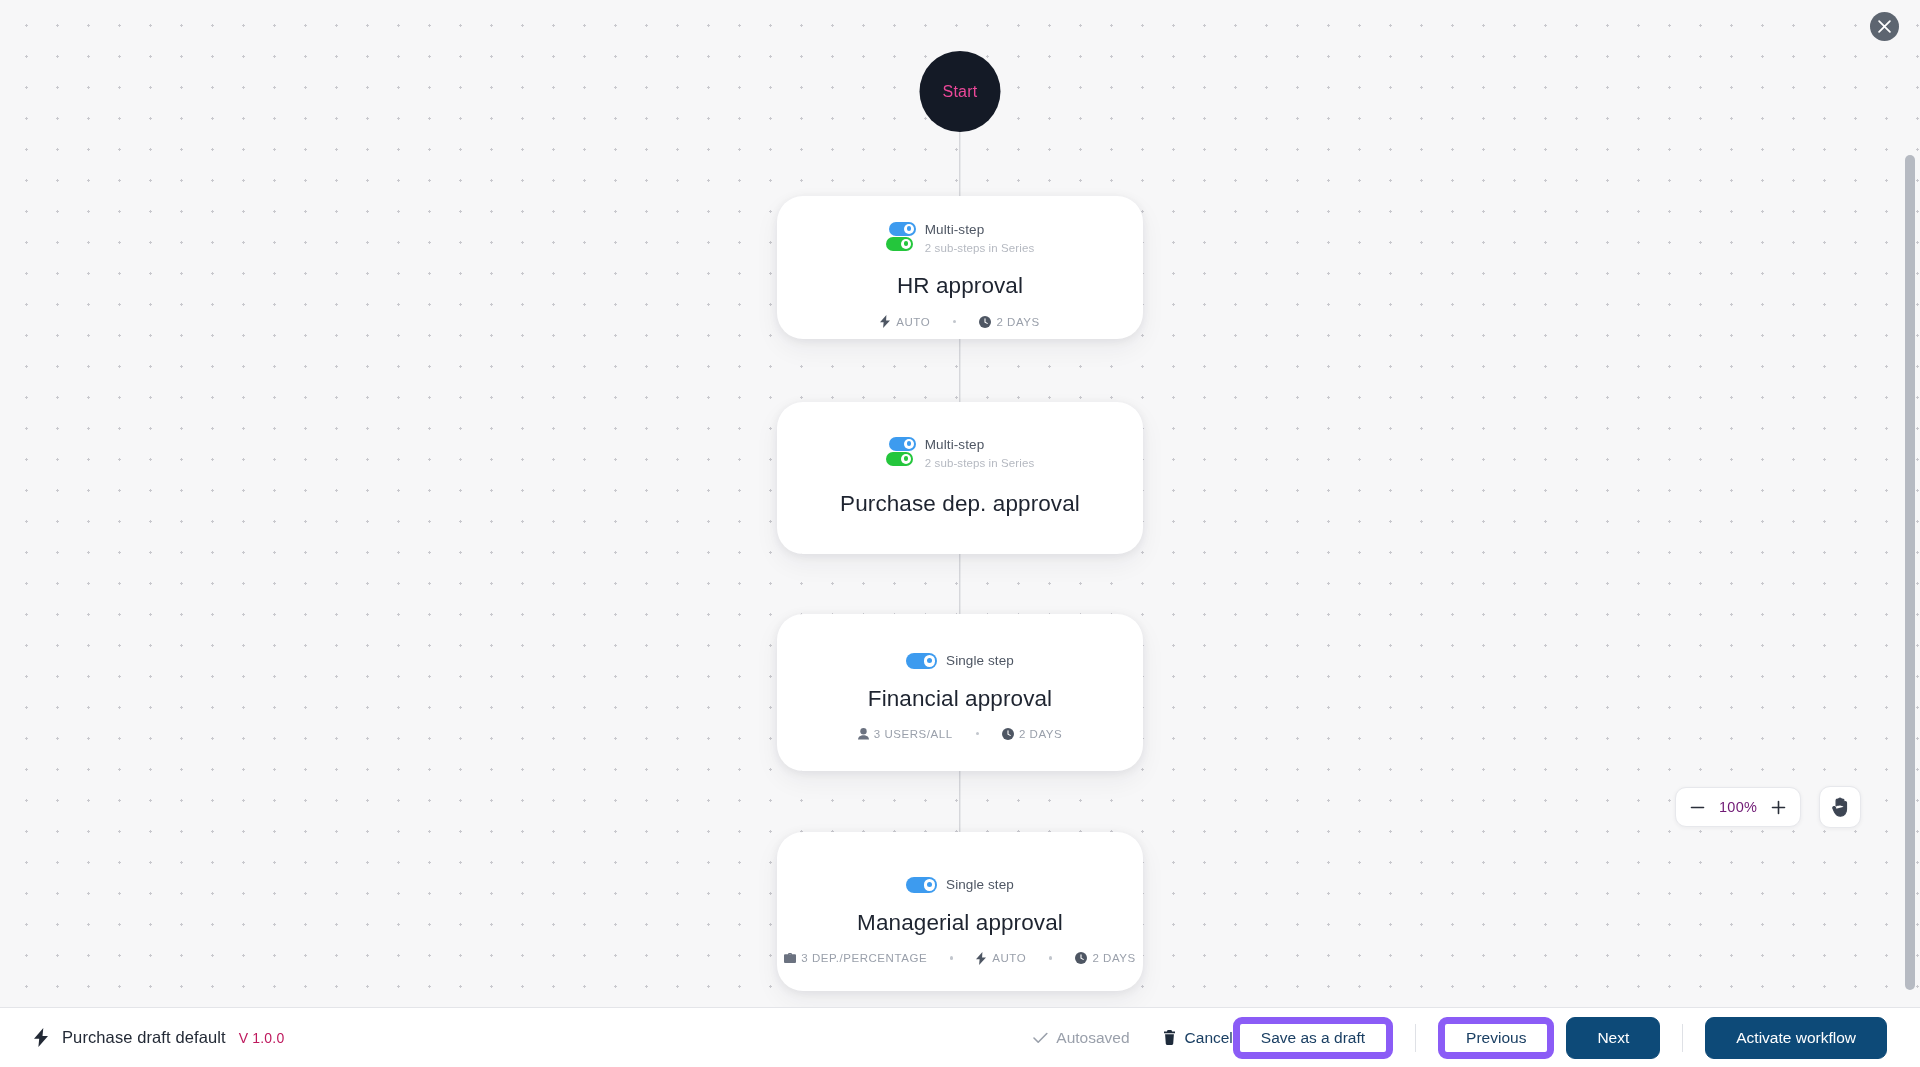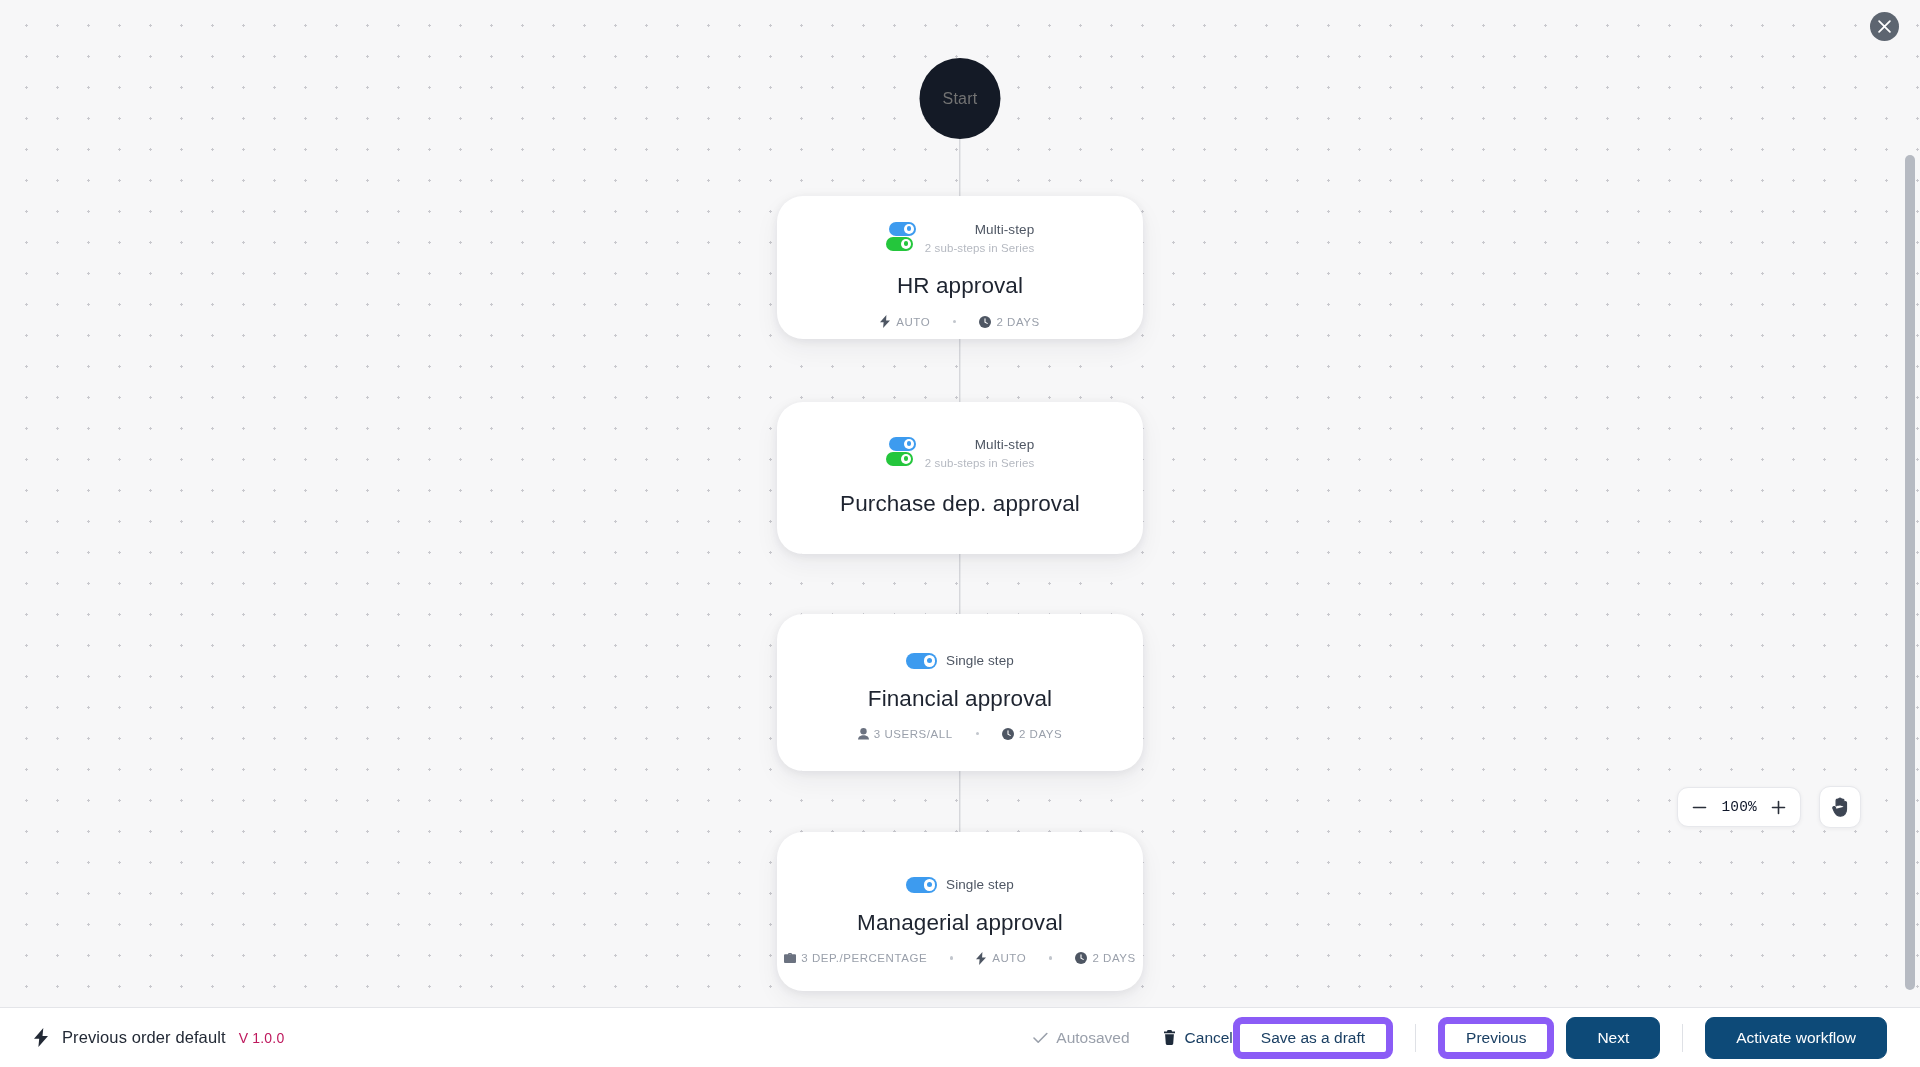--- a/index.html
+++ b/index.html
@@ -43,24 +43,24 @@
     width:29px; height:29px; border-radius:50%;
     background:#5d6570;
     display:flex; align-items:center; justify-content:center;
     cursor:pointer; z-index:8; border:none;
   }
   .close-btn svg { width:13px; height:13px; }
 
   
   .start-node {
     position:absolute; left:50%; transform:translateX(-50%);
-    top:58px; width:81px; height:81px; border-radius:50%;
+    top:51px; width:81px; height:81px; border-radius:50%;
     background:#141a26;
     display:flex; align-items:center; justify-content:center;
-    color:#737373; font-size:16px; letter-spacing:.2px;
+    color:#ec4899; font-size:16px; letter-spacing:.2px;
     cursor:pointer;
   }
 
   
   .connector {
     position:absolute; left:50%; width:1.4px;
     background:#c8c9ce; transform:translateX(-50%);
   }
   .c0 { top:132px;  height:64px; }
   .c1 { top:338px;  height:64px; }
@@ -111,21 +111,21 @@
     background:#3d9bef; display:flex; align-items:center; justify-content:flex-end;
     flex:none;
   }
   .pill-single .knob {
     width:11.5px; height:11.5px; border-radius:50%;
     background:#ffffff; margin-right:2px;
     display:flex; align-items:center; justify-content:center;
   }
   .pill-single .knob i { width:5.4px; height:5.4px; border-radius:50%; background:#3d9bef; display:block; }
 
-  .toggle-text { display:flex; flex-direction:column; line-height:1.25;align-items:flex-end; }
+  .toggle-text { display:flex; flex-direction:column; line-height:1.25; }
   .ttl-main  { font-size:13.5px; color:#4e5663; letter-spacing:.1px; }
   .ttl-sub   { font-size:11.5px; color:#b5b9c1; letter-spacing:.1px; margin-top:2px; }
   .ttl-single{ font-size:13.5px; color:#4e5663; letter-spacing:.1px; }
 
   .card-title {
     font-size:22.5px; color:#1e2430; letter-spacing:.1px;
     text-align:center; white-space:nowrap;
   }
   .card.k0 .card-title { margin-top:18px;text-align:right; }
   .card.k1 .card-title { margin-top:21px; }
@@ -149,21 +149,21 @@
     background:#ffffff; border:1px solid #e7e8ec; border-radius:11px;
     display:flex; align-items:center; gap:13px;
     box-shadow:0 1px 4px rgba(28,33,48,.06);
     z-index:7;
   }
   .zoom-ctrl .zbtn {
     background:none; border:none; cursor:pointer;
     display:flex; align-items:center; justify-content:center;
     width:17px; height:17px; padding:0;
   }
-  .zoom-val { font-size:14.5px; color:#0f172a; letter-spacing:.2px;font-family:Liberation Mono, monospace; }
+  .zoom-val { font-size:14.5px; color:#701a75; letter-spacing:.2px; }
 
   .pan-btn {
     position:absolute; right:59px; bottom:239px;
     width:42px; height:42px; border-radius:11px;
     background:#ffffff; border:1px solid #e7e8ec;
     display:flex; align-items:center; justify-content:center;
     cursor:pointer; box-shadow:0 1px 4px rgba(28,33,48,.06);
     z-index:7;
   }
 
@@ -385,21 +385,21 @@
     <svg width="19" height="20" viewBox="0 0 19 20">
       <path d="M5.1 9.2V3.4a1.3 1.3 0 112.6 0v5M7.7 8.6V2.3a1.3 1.3 0 112.6 0v6.3M10.3 8.8V3.3a1.3 1.3 0 112.6 0v6.4M12.9 9.8V5.9a1.3 1.3 0 112.6 0v6.3c0 4.2-2.6 7-6.1 7-3.1 0-4.6-1.6-5.8-3.9L2 11.6a1.3 1.3 0 012.2-1.4l.9 1.5" fill="#3d4553" stroke="#3d4553" stroke-width="1.2" stroke-linejoin="round"></path>
     </svg>
   </button>
 
   <div class="bottom-bar">
     <div class="wf-id">
       <svg width="15" height="19" viewBox="0 0 15 19">
           <path d="M9.3 0L0 10.8h5.2L4.4 19 14 8.1H8.5z" fill="#232a36"></path>
         </svg>
-      <span class="wf-name">Previous order default</span>
+      <span class="wf-name">Purchase draft default</span>
       <span class="wf-ver">V 1.0.0</span>
     </div>
 
     <div class="bb-right">
       <span class="autosaved">
         <svg width="15" height="12" viewBox="0 0 15 12">
             <path d="M1 6l4.2 4.2L13.8 1.5" stroke="#9aa0ab" stroke-width="1.6" fill="none" stroke-linecap="round" stroke-linejoin="round"></path>
           </svg>
         <span>Autosaved</span>
       </span>

